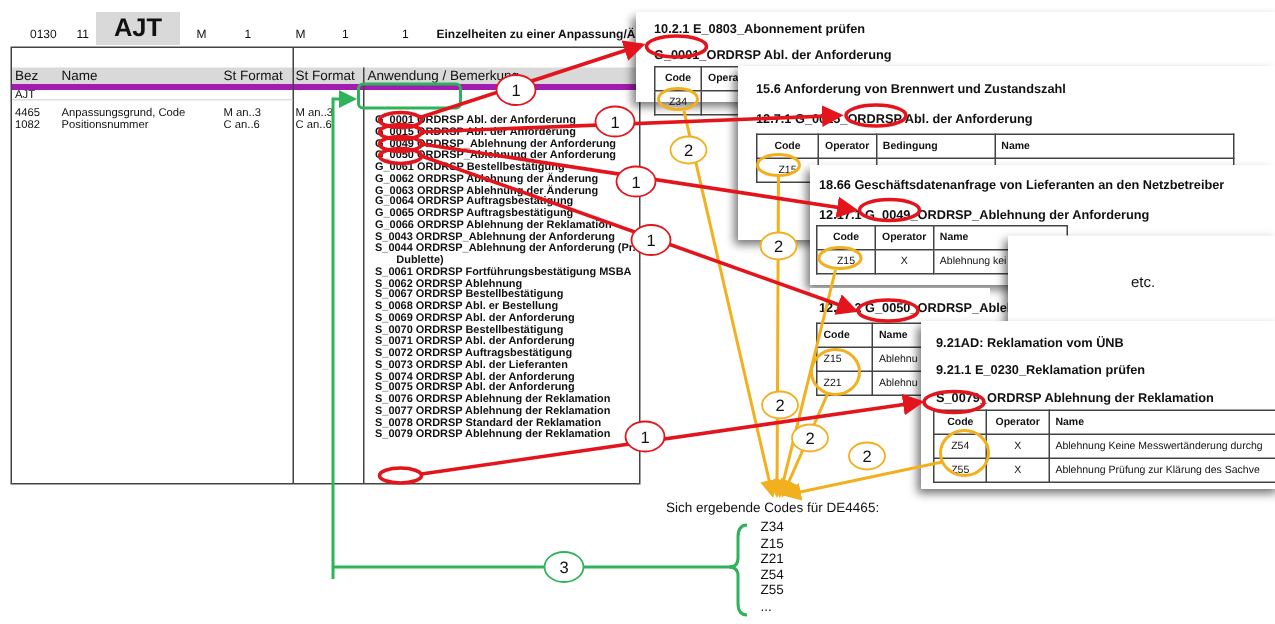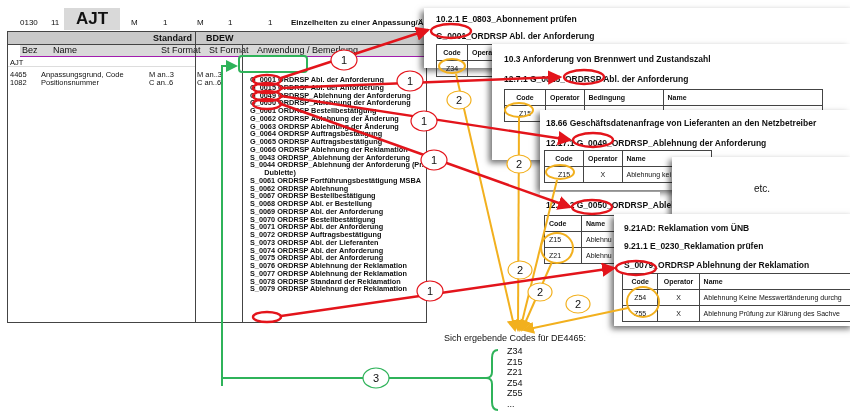--- a/index.html
+++ b/index.html
@@ -2,21 +2,21 @@
 <html><head>
 <meta charset="utf-8">
 <style>
   html,body{margin:0;padding:0;background:#fff;}
   body{width:850px;height:416px;position:relative;overflow:hidden;font-family:"Liberation Sans",sans-serif;color:#111;}
   .abs{position:absolute;}
   .hdr span{position:absolute;font-size:8px;top:18px;}
   .ajt-box{position:absolute;left:64px;top:8px;width:56px;height:22px;background:#d9d9d9;font-weight:bold;font-size:17px;text-align:center;line-height:22px;}
   .grid{position:absolute;left:7px;top:31px;width:418px;height:290px;border:1px solid #444;}
   .gh1{position:absolute;left:0;top:0;width:418px;height:12px;background:#c9c9c9;border-bottom:1px solid #444;font-size:9px;font-weight:bold;}
-  .gh2{position:absolute;left:0;top:13px;width:418px;height:11px;background:#d9d9d9;border-bottom:1px solid #a21caf;font-size:9px;margin-left:12px;}
+  .gh2{position:absolute;left:0;top:13px;width:418px;height:11px;background:#d9d9d9;border-bottom:4px solid #a21caf;font-size:9px;}
   .vline{position:absolute;top:0;width:1px;background:#444;}
   .rowtxt{position:absolute;font-size:7.5px;white-space:nowrap;}
   .code-list{position:absolute;left:250px;top:76px;font-size:7.3px;font-weight:bold;line-height:7.75px;}
   .code-list div{white-space:nowrap;}
   .panel{position:absolute;background:#fff;box-shadow:-3px 3px 6px rgba(0,0,0,.55);}
   .ptitle{position:absolute;font-size:8.5px;font-weight:bold;white-space:nowrap;}
   table.t{position:absolute;border-collapse:collapse;font-size:7px;}
   table.t td{border:1px solid #444;padding:1px 4px;height:13px;white-space:nowrap;}
   table.t td.c{text-align:center;}
   table.t tr.h td{font-weight:bold;}
@@ -32,24 +32,20 @@
   <span style="left:131px">M</span>
   <span style="left:163px">1</span>
   <span style="left:197px">M</span>
   <span style="left:228px">1</span>
   <span style="left:268px">1</span>
   <span style="left:291px;font-weight:bold;">Einzelheiten zu einer Anpassung/Änderung</span>
 </div>
 <div class="ajt-box">AJT</div>
 
 <div class="grid">
-  <div class="gh1">
-    <span class="abs" style="left:145px;top:1px">Standard</span>
-    <span class="abs" style="left:198px;top:1px">BDEW</span>
-  </div>
   <div class="gh2">
     <span class="abs" style="left:2px;top:0">Bez</span>
     <span class="abs" style="left:33px;top:0">Name</span>
     <span class="abs" style="left:141px;top:0">St Format</span>
     <span class="abs" style="left:189px;top:0">St Format</span>
     <span class="abs" style="left:237px;top:0">Anwendung / Bemerkung</span>
   </div>
   <div class="vline" style="left:187px;height:290px"></div>
   <div class="vline" style="left:234px;top:13px;height:277px"></div>
   <div class="abs" style="left:0;top:34px;width:187px;height:1px;background:#ddd"></div>
@@ -107,21 +103,21 @@
         </tr>
     <tr>
           <td class="c">Z34</td>
           <td></td>
         </tr>
   </tbody>
     </table>
 </div>
 
 <div class="panel" style="left:492px;top:44px;width:358px;height:116px;">
-  <div class="ptitle" style="left:12px;top:10px">10.3  Anforderung von Brennwert und Zustandszahl</div>
+  <div class="ptitle" style="left:12px;top:10px">15.6  Anforderung von Brennwert und Zustandszahl</div>
   <div class="ptitle" style="left:12px;top:30px">12.7.1  G_0015_ORDRSP Abl. der Anforderung</div>
   <table class="t" style="left:12px;top:45px">
     <tbody>
         <tr class="h">
           <td class="c" style="width:32px">Code</td>
           <td class="c">Operator</td>
           <td style="width:70px">Bedingung</td>
           <td style="width:150px">Name</td>
         </tr>
     <tr>

